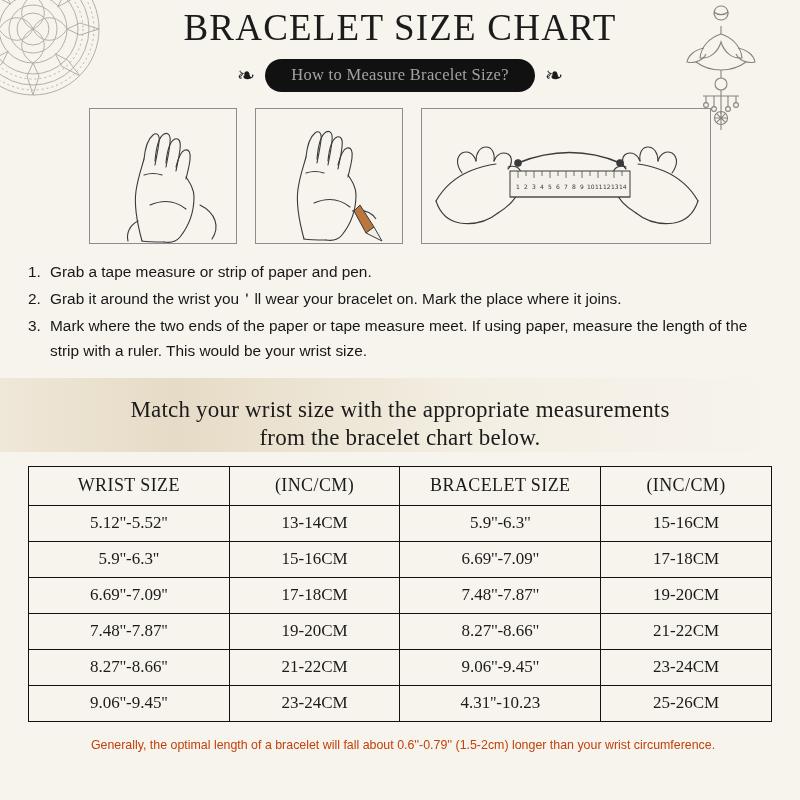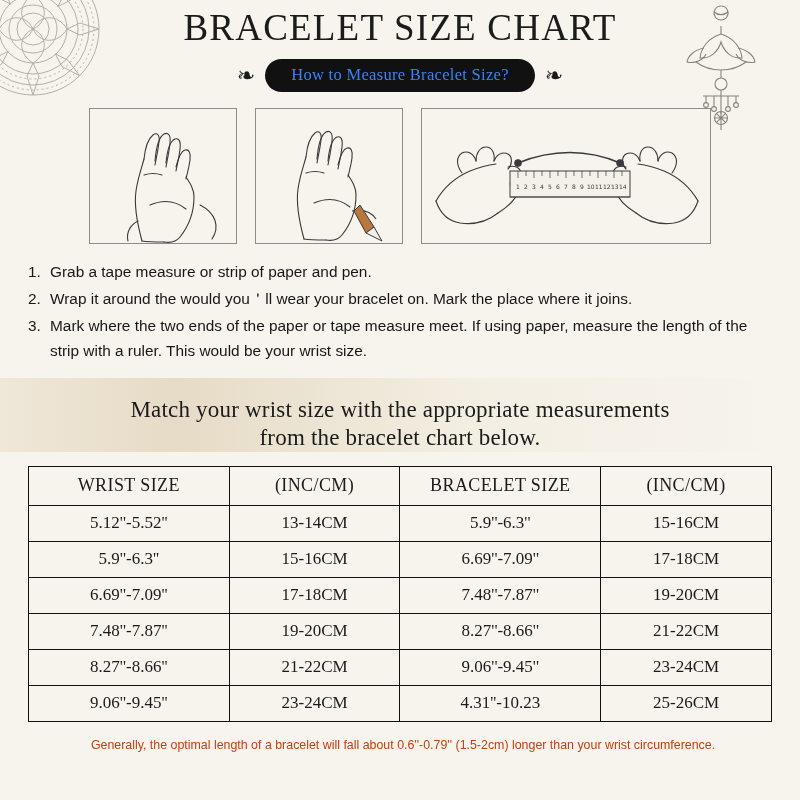--- a/index.html
+++ b/index.html
@@ -52,21 +52,21 @@
   }
   .subtitle-row {
     display: flex;
     align-items: center;
     justify-content: center;
     gap: 10px;
     margin-top: 10px;
   }
   .pill {
     background: #111111;
-    color: #3b82f6;
+    color: #a3a3a3;
     border-radius: 18px;
     padding: 6px 26px 7px 26px;
     font-size: 16.5px;
     letter-spacing: 0.3px;
     font-family: "Liberation Serif", serif;
   }
   .swirl {
     font-size: 22px;
     color: #1b1b1b;
     line-height: 1;
@@ -326,21 +326,21 @@
 
   </div>
 
   <div class="steps">
     <div class="step">
       <span class="step-num">1.</span>
       <span class="step-text">Grab a tape measure or strip of paper and pen.</span>
     </div>
     <div class="step">
       <span class="step-num">2.</span>
-      <span class="step-text">Wrap it around the would you＇ll wear your bracelet on. Mark the place where it joins.</span>
+      <span class="step-text">Grab it around the wrist you＇ll wear your bracelet on. Mark the place where it joins.</span>
     </div>
     <div class="step">
       <span class="step-num">3.</span>
       <span class="step-text">Mark where the two ends of the paper or tape measure meet. If using paper, measure the length of the strip with a ruler. This would be your wrist size.</span>
     </div>
   </div>
 
   <div class="banner">
     <div class="banner-line">Match your wrist size with the appropriate measurements</div>
     <div class="banner-line">from the bracelet chart below.</div>

